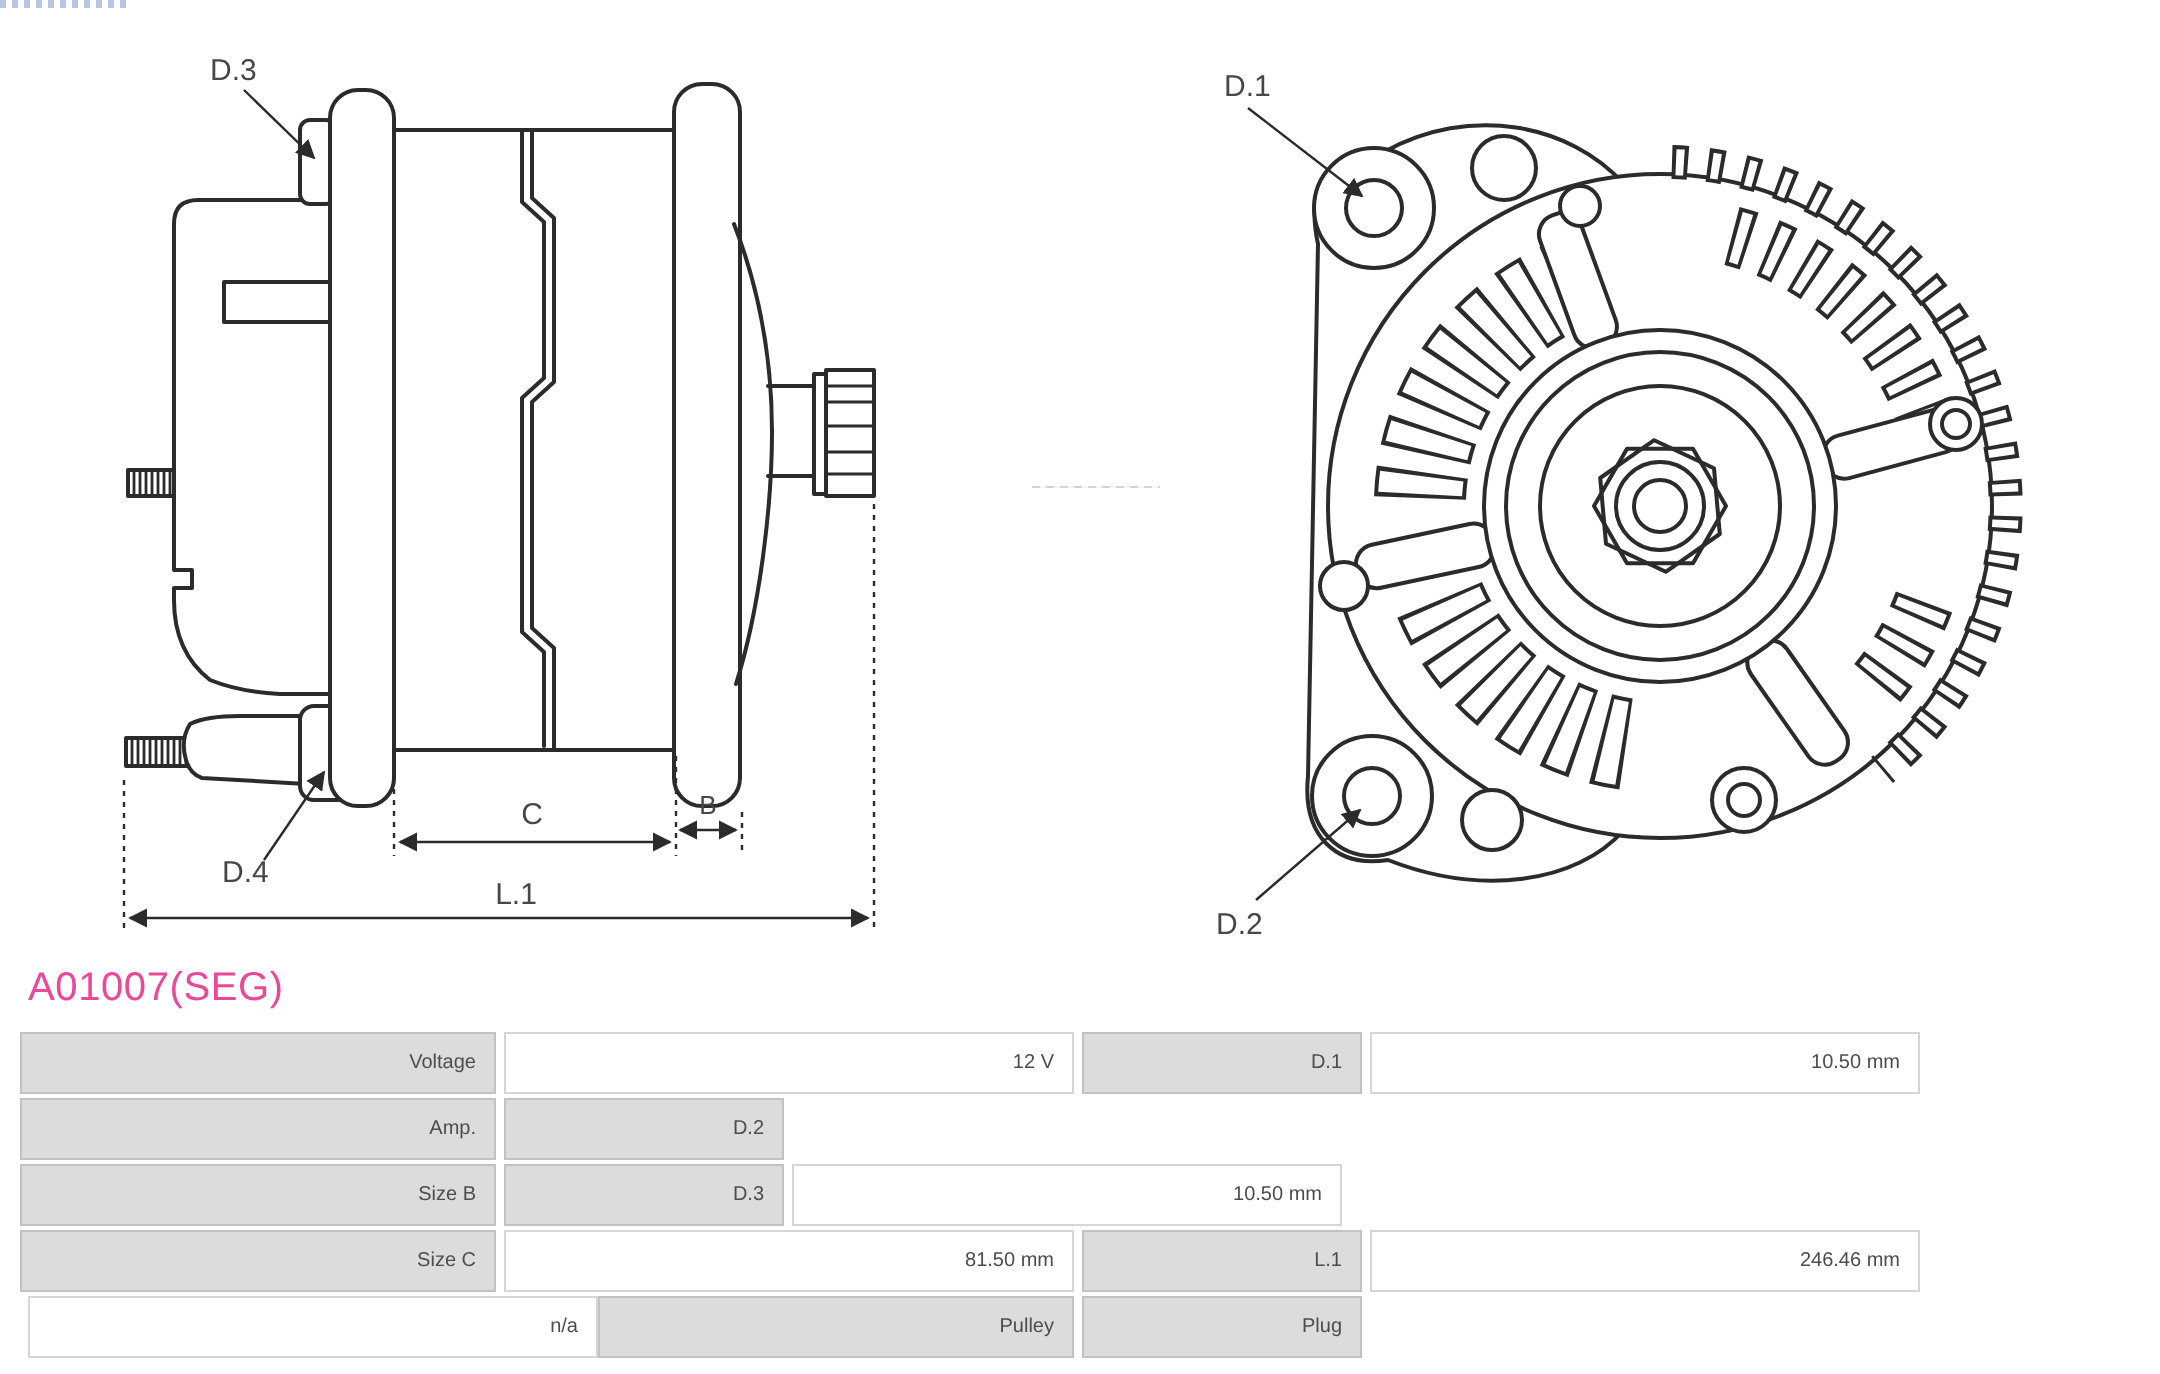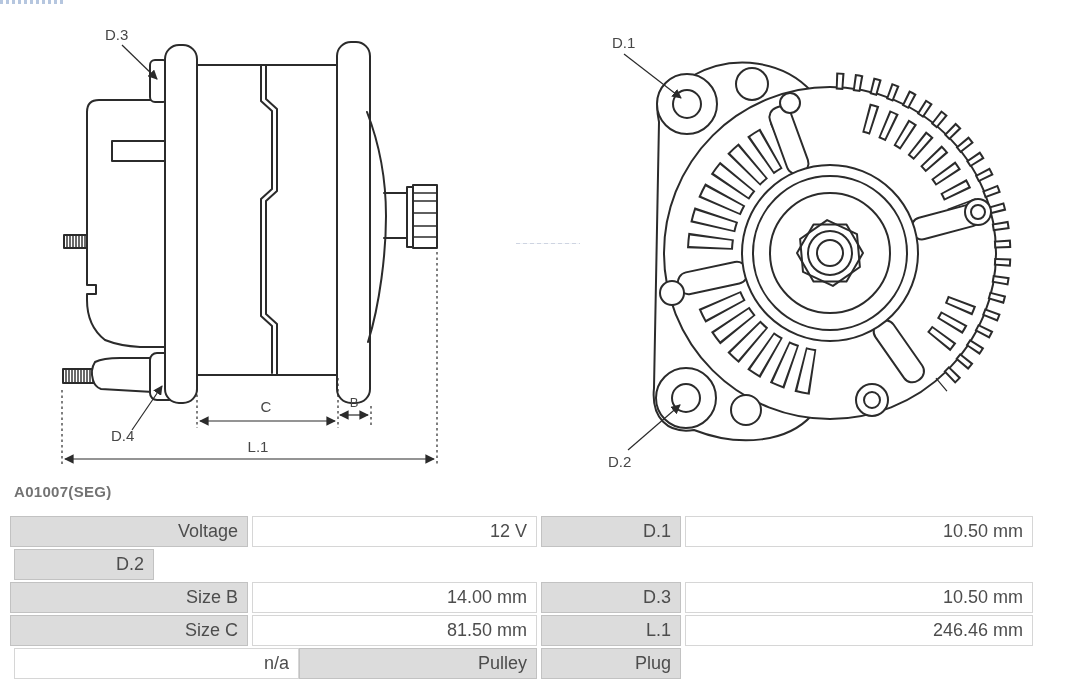--- a/index.html
+++ b/index.html
@@ -9,31 +9,31 @@
 
   .wm-strip{position:absolute;left:0;top:0;width:66px;height:4px;opacity:.75;
     background:repeating-linear-gradient(90deg,#9db3d4 0 3px,#fff 3px 6px);}
   .wm-line{position:absolute;left:516px;top:243px;width:64px;height:1px;opacity:.7;
     background:repeating-linear-gradient(90deg,#b9c2d4 0 4px,#eef2f8 4px 7px);}
 
   svg{position:absolute;}
   svg text{font-family:"Liberation Sans",sans-serif;fill:#474747;}
 
   .part-number{position:absolute;left:14px;top:483px;margin:0;
-    font-size:15px;font-weight:700;letter-spacing:.3px;color:#737373;}
+    font-size:20px;font-weight:400;letter-spacing:.3px;color:#ec4899;}
 
   .spec-table{position:absolute;left:10px;top:516px;width:1052px;}
   .spec-row{display:flex;height:31px;margin-bottom:2px;}
   .cell{box-sizing:border-box;display:flex;align-items:center;justify-content:flex-end;
-    padding-right:9px;font-size:18px;color:#4d4d4d;border:1px solid #d6d6d6;background:#fff;}
+    padding-right:9px;font-size:10px;color:#4d4d4d;border:1px solid #d6d6d6;background:#fff;}
   .cell.gray{background:#dcdcdc;border-color:#c2c2c2;}
   .c1{width:238px;}
   .c2{width:285px;margin-left:4px;}
   .c3{width:140px;margin-left:4px;}
-  .c4{width:348px;margin-left:4px;}
+  .c4{width:275px;margin-left:4px;}
 </style>
 </head>
 <body>
 
 <div class="page">
 
   <div class="wm-strip"></div>
   <div class="wm-line"></div>
 
   <svg viewBox="0 0 540 480" style="left:0;top:0;width:540px;height:480px">
@@ -156,25 +156,25 @@
   <h1 class="part-number">A01007(SEG)</h1>
 
   <div class="spec-table">
     <div class="spec-row">
       <div class="cell gray c1">Voltage</div>
       <div class="cell c2">12 V</div>
       <div class="cell gray c3">D.1</div>
       <div class="cell c4">10.50 mm</div>
     </div>
     <div class="spec-row">
+      <div class="cell gray c1">Amp.</div>
       <div class="cell gray c3">D.2</div>
     </div>
     <div class="spec-row">
       <div class="cell gray c1">Size B</div>
-      <div class="cell c2">14.00 mm</div>
       <div class="cell gray c3">D.3</div>
       <div class="cell c4">10.50 mm</div>
     </div>
     <div class="spec-row">
       <div class="cell gray c1">Size C</div>
       <div class="cell c2">81.50 mm</div>
       <div class="cell gray c3">L.1</div>
       <div class="cell c4">246.46 mm</div>
     </div>
     <div class="spec-row">

